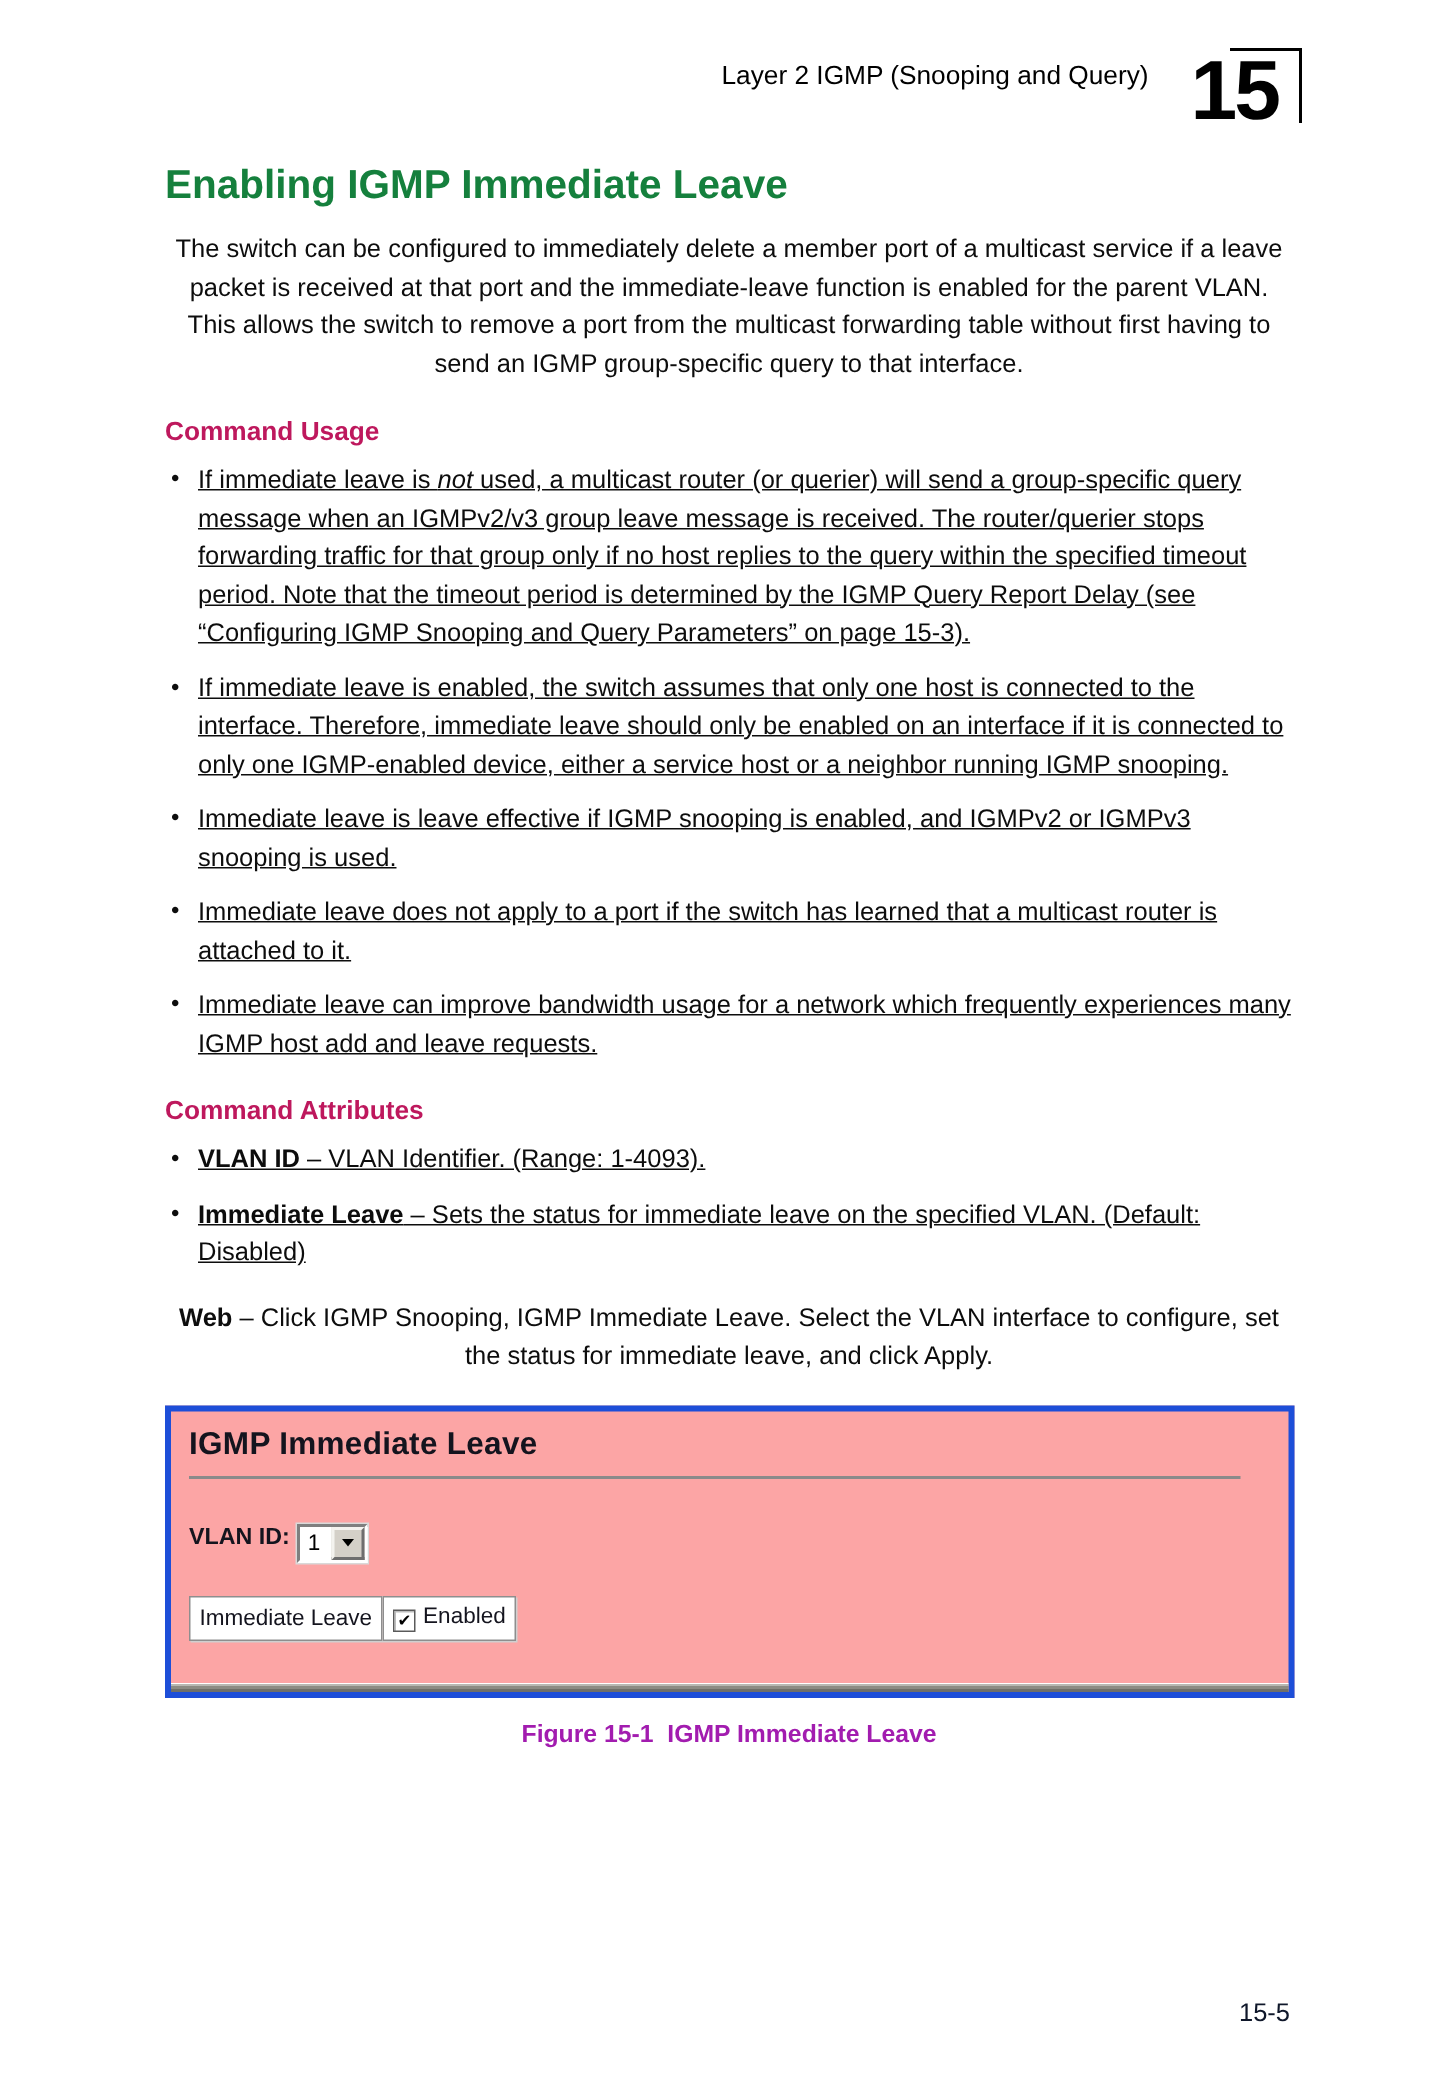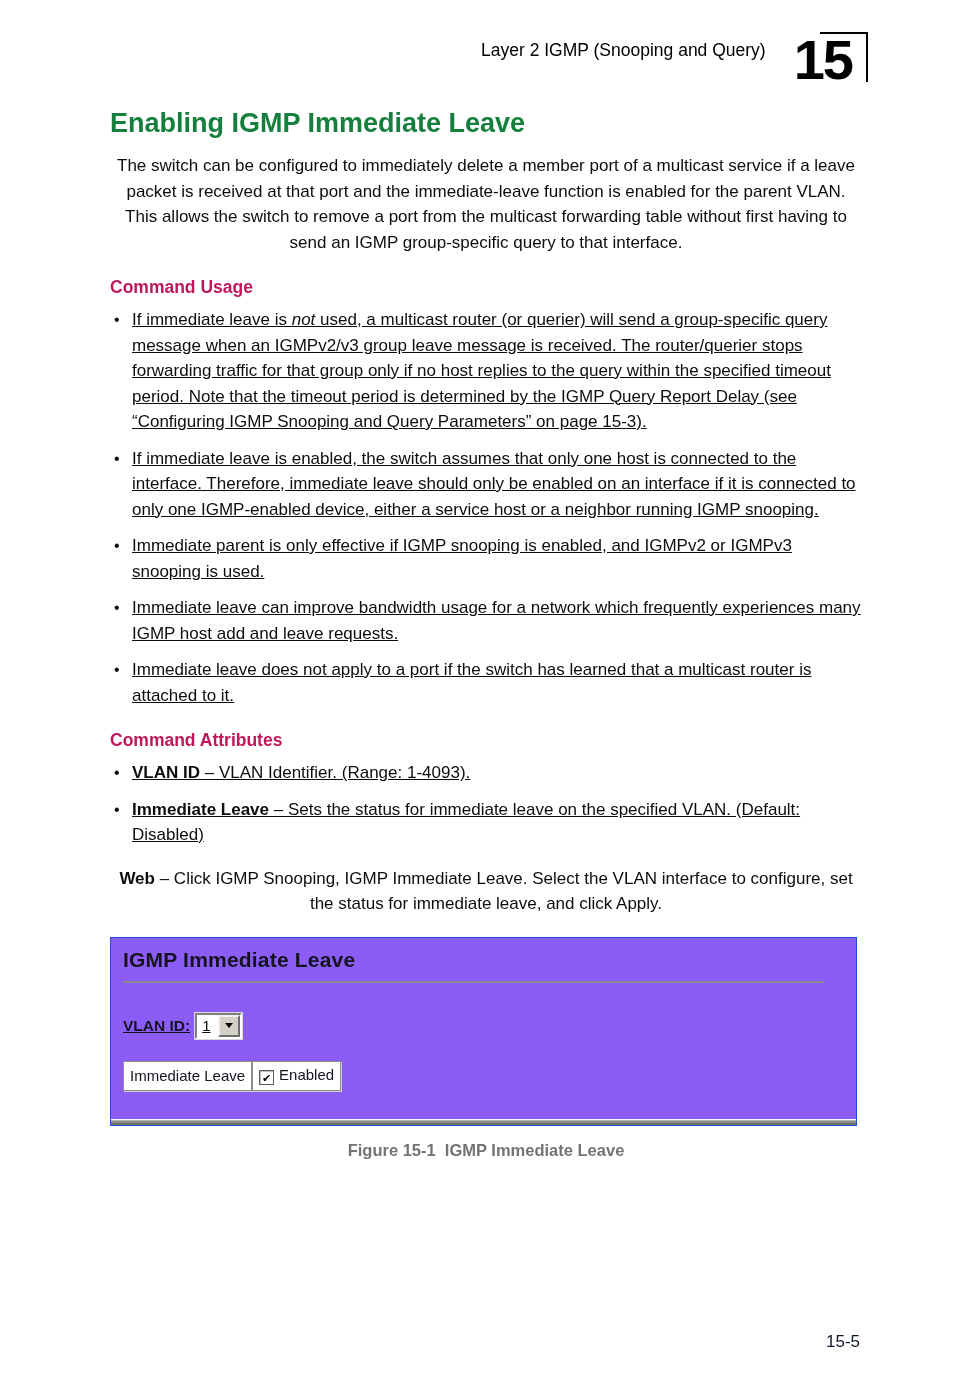--- a/index.html
+++ b/index.html
@@ -23,25 +23,25 @@
   p{margin:0 0 16px 0;text-align:center;}
   h2{font-size:17.5px;font-weight:bold;margin:22px 0 9px 0;color:#be185d;}
   ul{list-style:none;margin:0 0 4px 0;padding:0;}
   li{position:relative;padding-left:22px;margin:0 0 11px 0;text-decoration:underline;}
   li::before{content:"•";position:absolute;left:4px;top:0;font-size:16px;}
   em{font-style:italic;}
   strong{font-weight:bold;}
 
   
   .panel{position:relative;margin-top:20px;width:745px;height:187px;
-    border:1px solid #1d4ed8;background:#8b5cf6;}
+    border:4px solid #1d4ed8;background:#fca5a5;}
   .panel-title{font-size:21px;font-weight:bold;color:#14141e;
     padding:10px 0 0 12px;letter-spacing:0.2px;}
   .panel-hr{height:2px;background:#8a8a8a;margin:9px 32px 0 12px;}
-  .vlan-row{display:flex;align-items:center;margin:30px 0 0 12px;text-decoration:underline;}
+  .vlan-row{display:flex;margin:30px 0 0 12px;}
   .vlan-label{font-size:15.5px;font-weight:bold;color:#14141e;margin-right:5px;}
   .combo{display:inline-flex;align-items:stretch;background:#fff;
     border:2px solid;border-color:#7f7f7f #fff #fff #7f7f7f;
     box-shadow:0 0 0 1px #d9d9d9;height:22px;cursor:default;}
   .combo-value{font-size:15px;padding:2px 7px 0 5px;color:#000;}
   .combo-btn{width:18px;background:#d4d0c8;display:flex;align-items:center;
     justify-content:center;border:2px solid;border-color:#f4f3ef #6e6e6e #6e6e6e #f4f3ef;}
   .tri{width:0;height:0;border-left:4px solid transparent;
     border-right:4px solid transparent;border-top:5px solid #000;}
   .il-table{border-collapse:separate;border-spacing:0;margin:22px 0 0 12px;
@@ -49,21 +49,21 @@
   .il-table td{border:1px solid #8e8e8e;font-size:15px;color:#14141e;
     padding:4px 6px;height:20px;vertical-align:middle;background:#fff;}
   .il-table td+td{border-left:1px solid #8e8e8e;margin-left:2px;}
   .checkbox{display:inline-block;width:13px;height:13px;background:#fff;
     border:1px solid #5a5a5a;box-shadow:inset 1px 1px 0 #bdbdbd;
     vertical-align:-2px;text-align:center;line-height:12px;margin-right:5px;cursor:default;}
   .check{font-size:11px;color:#000;font-weight:bold;}
   .panel-bottom{position:absolute;left:0;right:0;bottom:0;height:6px;
     background:linear-gradient(to bottom,#ffffff 0 1px,#b8b8b2 1px 2px,#8c8c84 2px 4px,#6f6f68 4px 6px);}
   .caption{text-align:center;font-weight:bold;font-size:16.5px;margin-top:15px;
-    white-space:pre-wrap;color:#737373;}
+    white-space:pre-wrap;color:#a21caf;}
 
   .page-num{position:absolute;right:94px;bottom:36px;font-size:17px;color:#0f172a;}
 </style>
 </head>
 <body>
 
 <div class="content">
 
   <div class="hdr">
     <span class="running">Layer 2 IGMP (Snooping and Query)</span>
@@ -74,23 +74,23 @@
   </div>
 
   <h1>Enabling IGMP Immediate Leave</h1>
 
   <p>The switch can be configured to immediately delete a member port of a multicast service if a leave packet is received at that port and the immediate-leave function is enabled for the parent VLAN. This allows the switch to remove a port from the multicast forwarding table without first having to send an IGMP group-specific query to that interface.</p>
 
   <h2>Command Usage</h2>
   <ul>
     <li><span>If immediate leave is </span><em>not</em><span> used, a multicast router (or querier) will send a group-specific query message when an IGMPv2/v3 group leave message is received. The router/querier stops forwarding traffic for that group only if no host replies to the query within the specified timeout period. Note that the timeout period is determined by the IGMP Query Report Delay (see “Configuring IGMP Snooping and Query Parameters” on page 15-3).</span></li>
     <li>If immediate leave is enabled, the switch assumes that only one host is connected to the interface. Therefore, immediate leave should only be enabled on an interface if it is connected to only one IGMP-enabled device, either a service host or a neighbor running IGMP snooping.</li>
-    <li>Immediate parent is only effective if IGMP snooping is enabled, and IGMPv2 or IGMPv3 snooping is used.</li>
+    <li>Immediate leave is leave effective if IGMP snooping is enabled, and IGMPv2 or IGMPv3 snooping is used.</li>
+    <li>Immediate leave does not apply to a port if the switch has learned that a multicast router is attached to it.</li>
     <li>Immediate leave can improve bandwidth usage for a network which frequently experiences many IGMP host add and leave requests.</li>
-    <li>Immediate leave does not apply to a port if the switch has learned that a multicast router is attached to it.</li>
   </ul>
 
   <h2>Command Attributes</h2>
   <ul>
     <li><strong>VLAN ID</strong><span> – VLAN Identifier. (Range: 1-4093).</span></li>
     <li><strong>Immediate Leave</strong><span> – Sets the status for immediate leave on the specified VLAN. (Default: Disabled)</span></li>
   </ul>
 
   <p style="margin-top:18px;"><strong>Web</strong><span> – Click IGMP Snooping, IGMP Immediate Leave. Select the VLAN interface to configure, set the status for immediate leave, and click Apply.</span></p>
 

